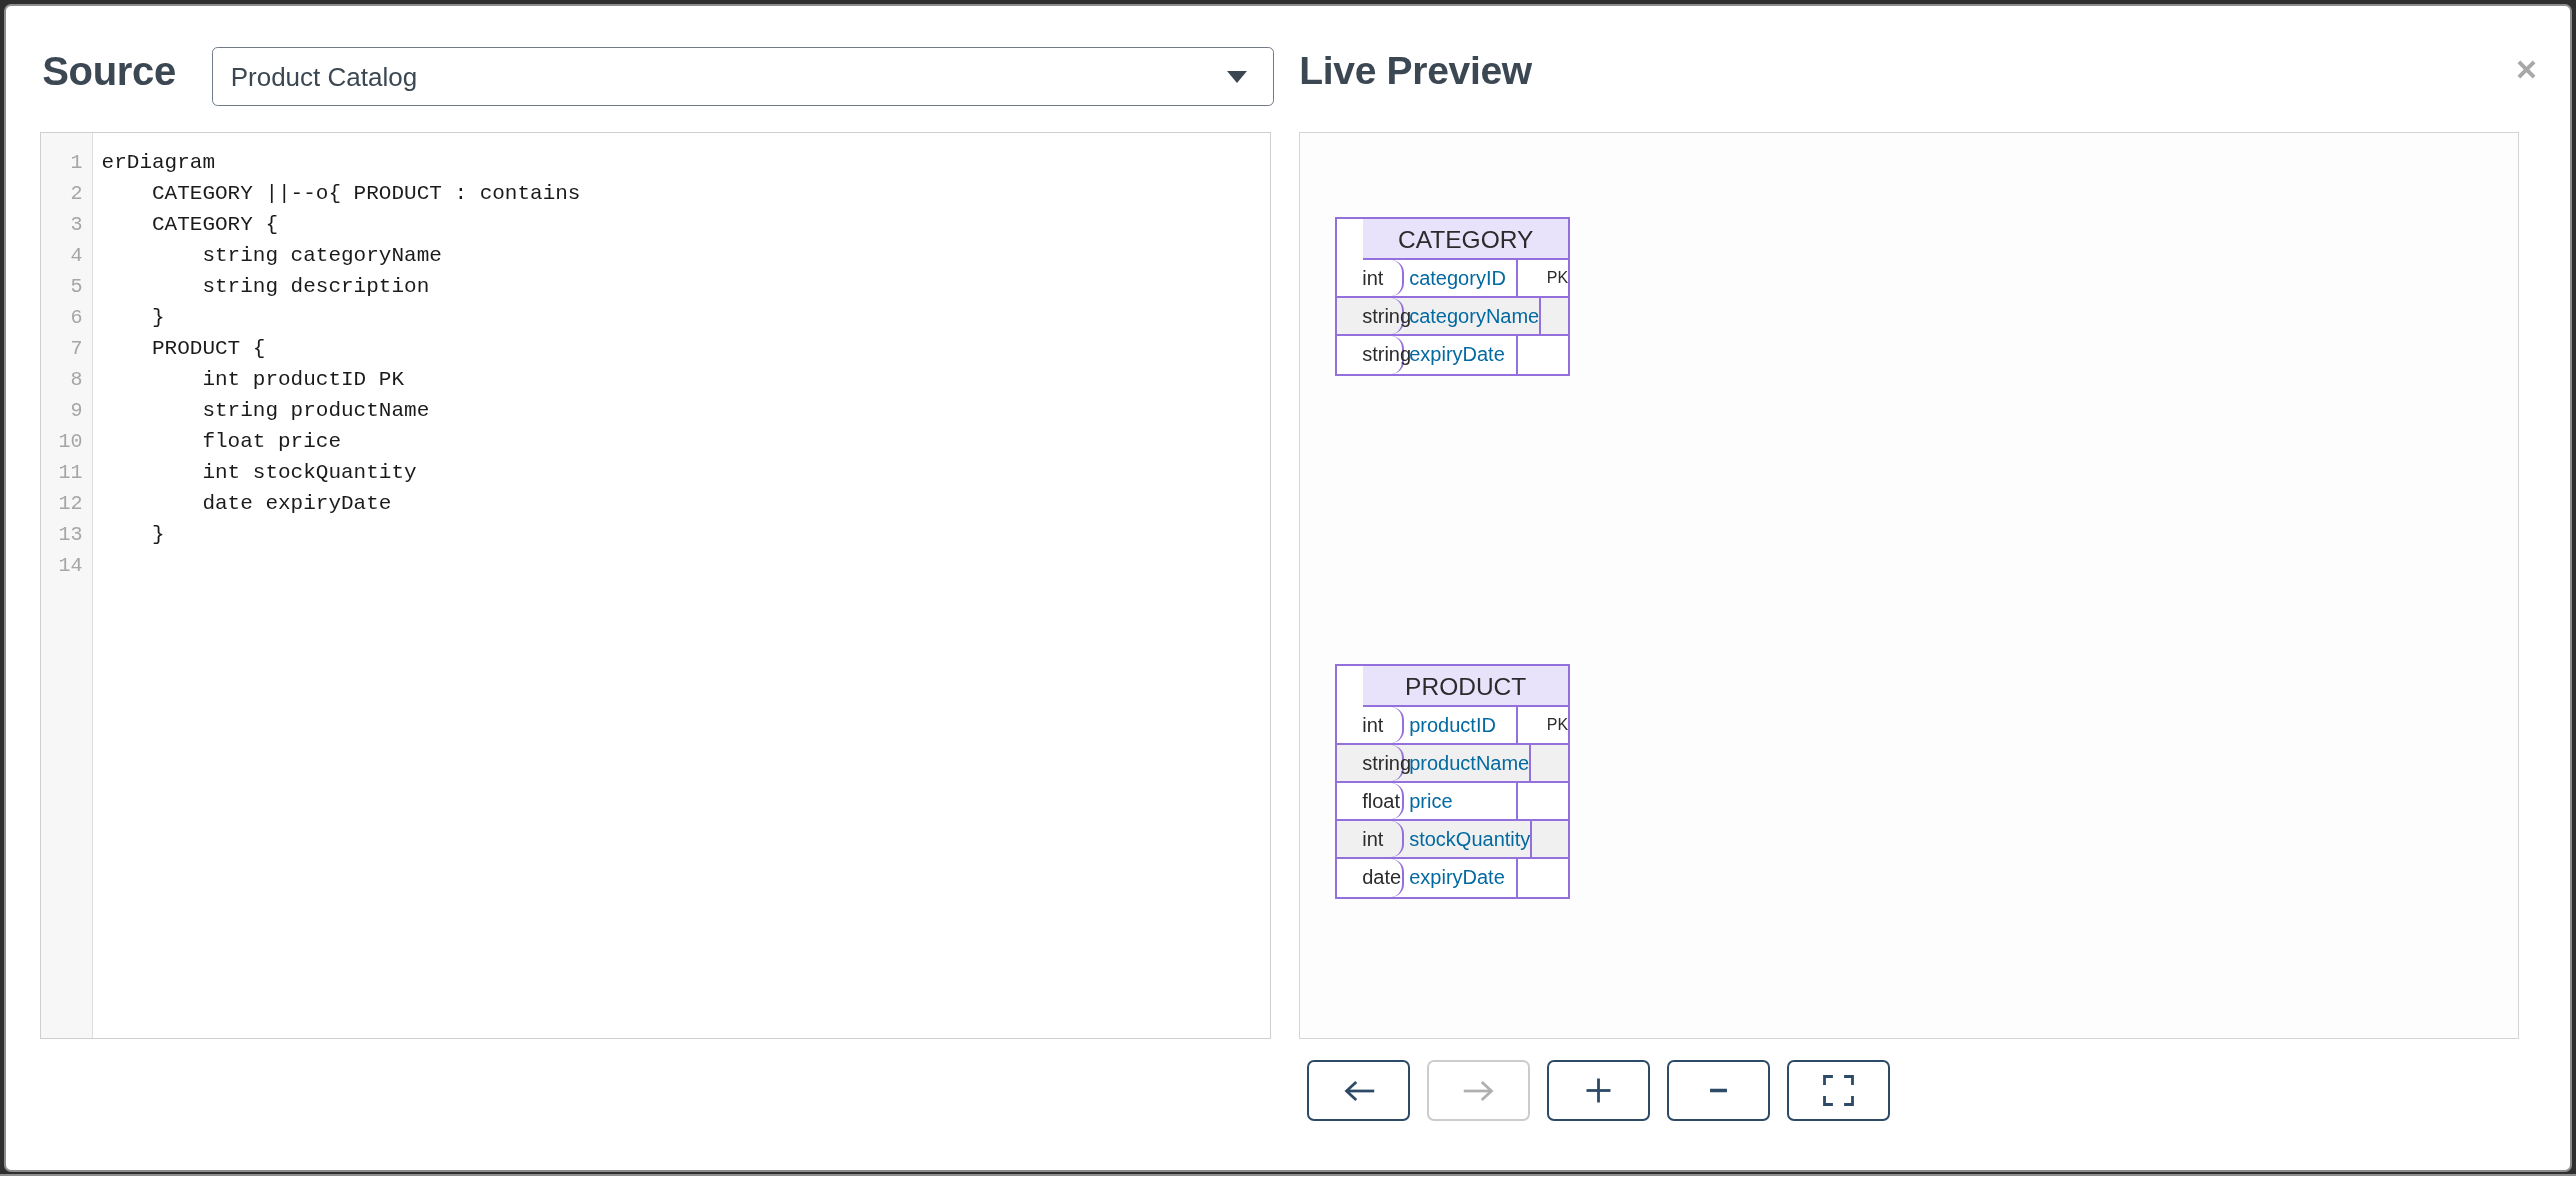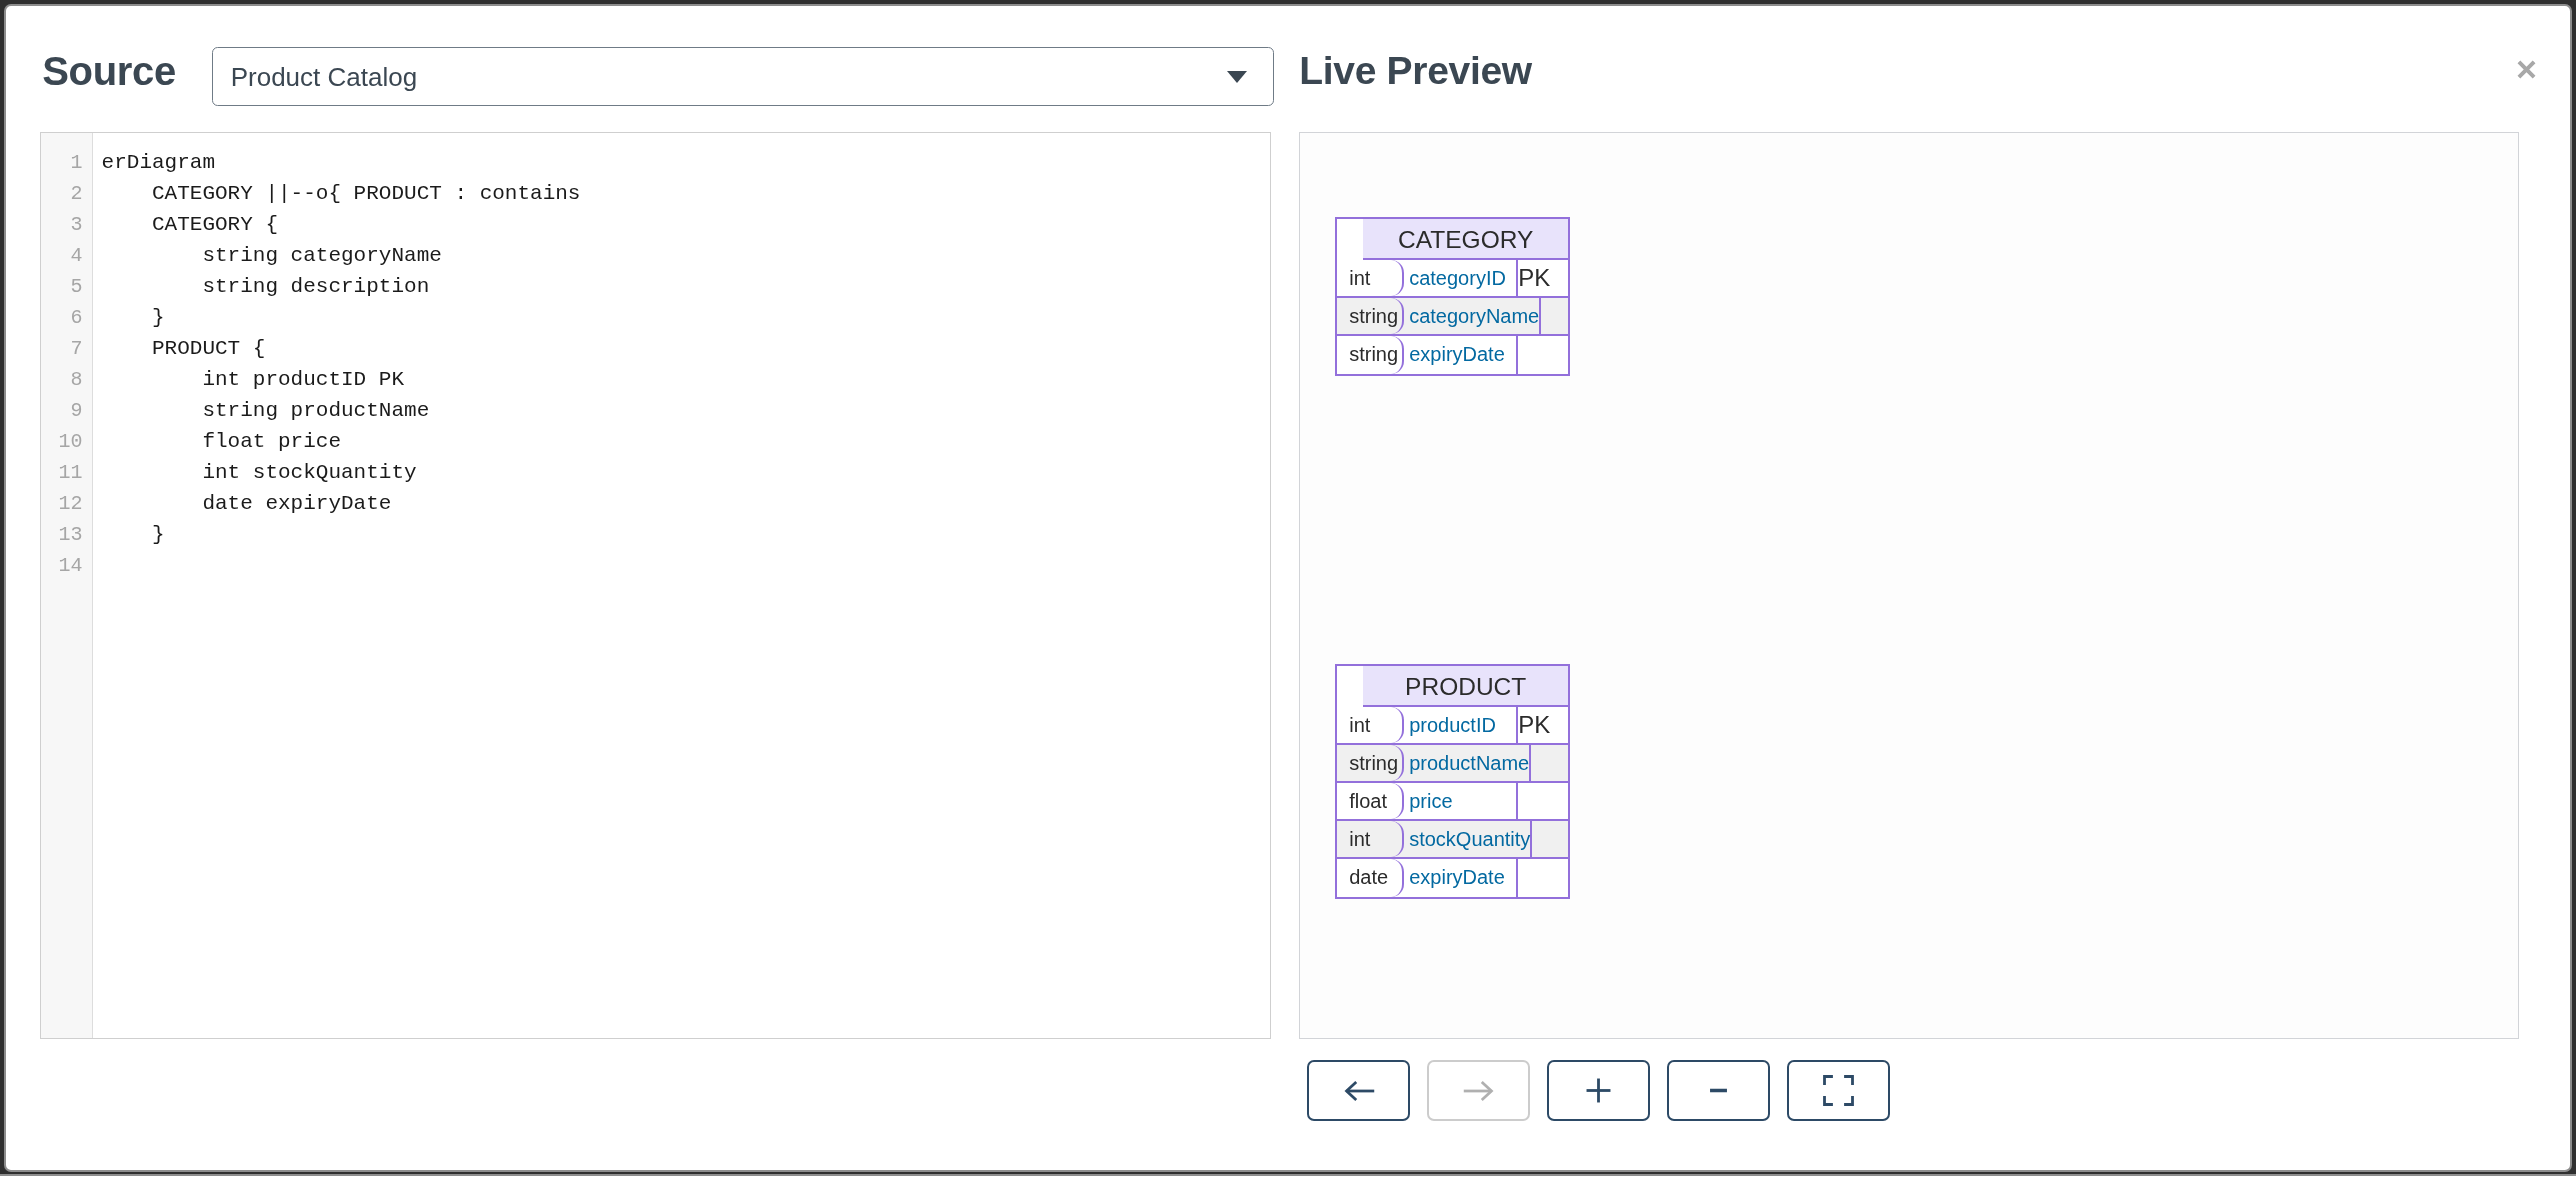--- a/index.html
+++ b/index.html
@@ -201,39 +201,39 @@
     height: 38px;
     border-bottom: 2.1px solid #9370db;
   }
   .attr-row:last-child { border-bottom: none; }
   .attr-row.alt { background: #f0f0f0; }
   .attr-type {
     width: 67px;
     flex: 0 0 67px;
     border-right: 2.1px solid #9370db;
     line-height: 36px;
-    padding-left: 12px;
+    padding-left: 25px;
     font-size: 20px;
     color: #2b2b2b;
     border-radius: 13px;
   }
   .attr-name {
     flex: 1 1 auto;
     border-right: 2.1px solid #9370db;
     line-height: 36px;
     padding-left: 5px;
     font-size: 20px;
     color: #0369a1;
   }
   .attr-key {
     width: 50px;
     flex: 0 0 50px;
     line-height: 36px;
-    text-align: left;
-    font-size: 24px;
+    text-align: right;
+    font-size: 16px;
     color: #2b2b2b;
   }
 
   
   #toolbar {
     position: absolute;
     left: 1301px;
     top: 1054px;
     display: flex;
     gap: 17px;

